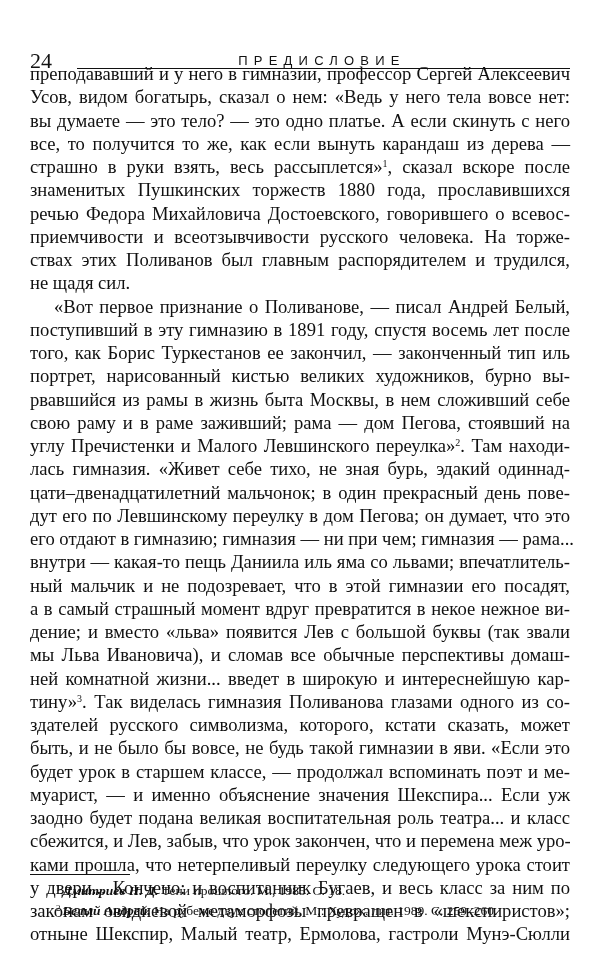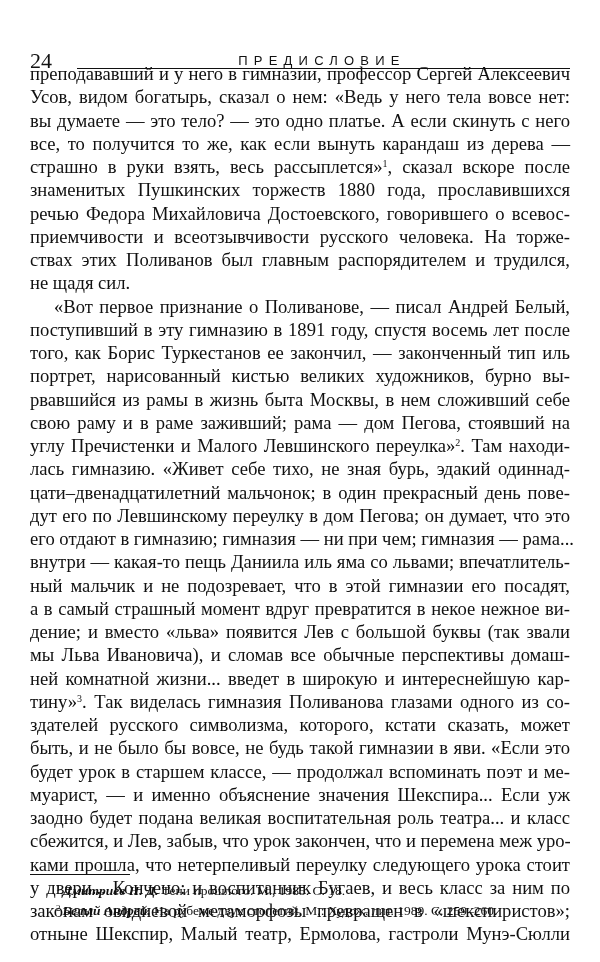--- a/index.html
+++ b/index.html
@@ -42,21 +42,21 @@
     <span class="line">приемчивости и всеотзывчивости русского человека. На торже-</span>
     <span class="line">ствах этих Поливанов был главным распорядителем и трудился,</span>
     <span class="line last">не щадя сил.</span>
     <span class="line indent">«Вот первое признание о Поливанове, — писал Андрей Белый,</span>
     <span class="line">поступивший в эту гимназию в 1891 году, спустя восемь лет после</span>
     <span class="line">того, как Борис Туркестанов ее закончил, — законченный тип иль</span>
     <span class="line">портрет, нарисованный кистью великих художников, бурно вы-</span>
     <span class="line">рвавшийся из рамы в жизнь быта Москвы, в нем сложивший себе</span>
     <span class="line">свою раму и в раме заживший; рама — дом Пегова, стоявший на</span>
     <span class="line"><span>углу Пречистенки и Малого Левшинского переулка»</span><sup>2</sup><span>. Там находи-</span></span>
-    <span class="line">лась гимназию. «Живет себе тихо, не зная бурь, эдакий одиннад-</span>
+    <span class="line">лась гимназия. «Живет себе тихо, не зная бурь, эдакий одиннад-</span>
     <span class="line">цати–двенадцатилетний мальчонок; в один прекрасный день пове-</span>
     <span class="line">дут его по Левшинскому переулку в дом Пегова; он думает, что это</span>
     <span class="line">его отдают в гимназию; гимназия — ни при чем; гимназия — рама...</span>
     <span class="line">внутри — какая-то пещь Даниила иль яма со львами; впечатлитель-</span>
     <span class="line">ный мальчик и не подозревает, что в этой гимназии его посадят,</span>
     <span class="line">а в самый страшный момент вдруг превратится в некое нежное ви-</span>
     <span class="line">дение; и вместо «льва» появится Лев с большой буквы (так звали</span>
     <span class="line">мы Льва Ивановича), и сломав все обычные перспективы домаш-</span>
     <span class="line">ней комнатной жизни... введет в широкую и интереснейшую кар-</span>
     <span class="line"><span>тину»</span><sup>3</sup><span>. Так виделась гимназия Поливанова глазами одного из со-</span></span>

